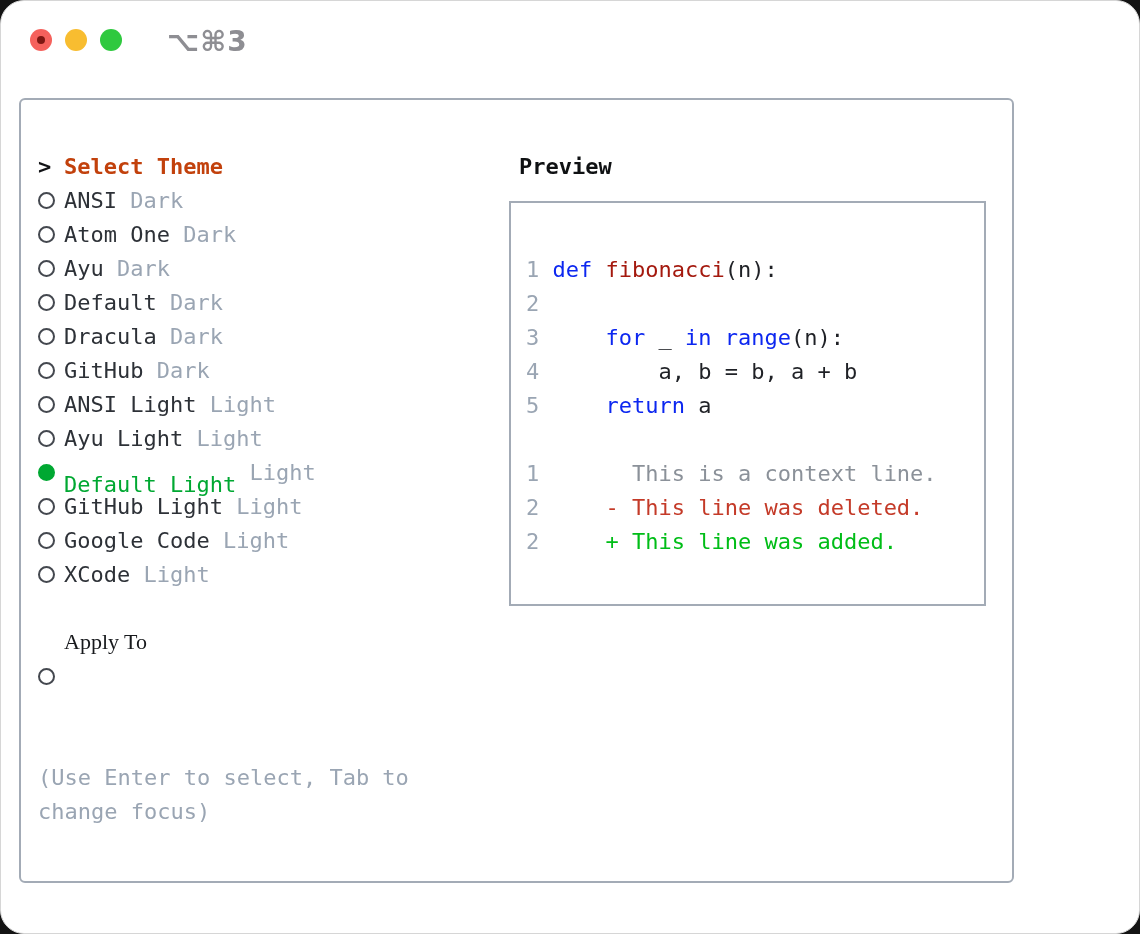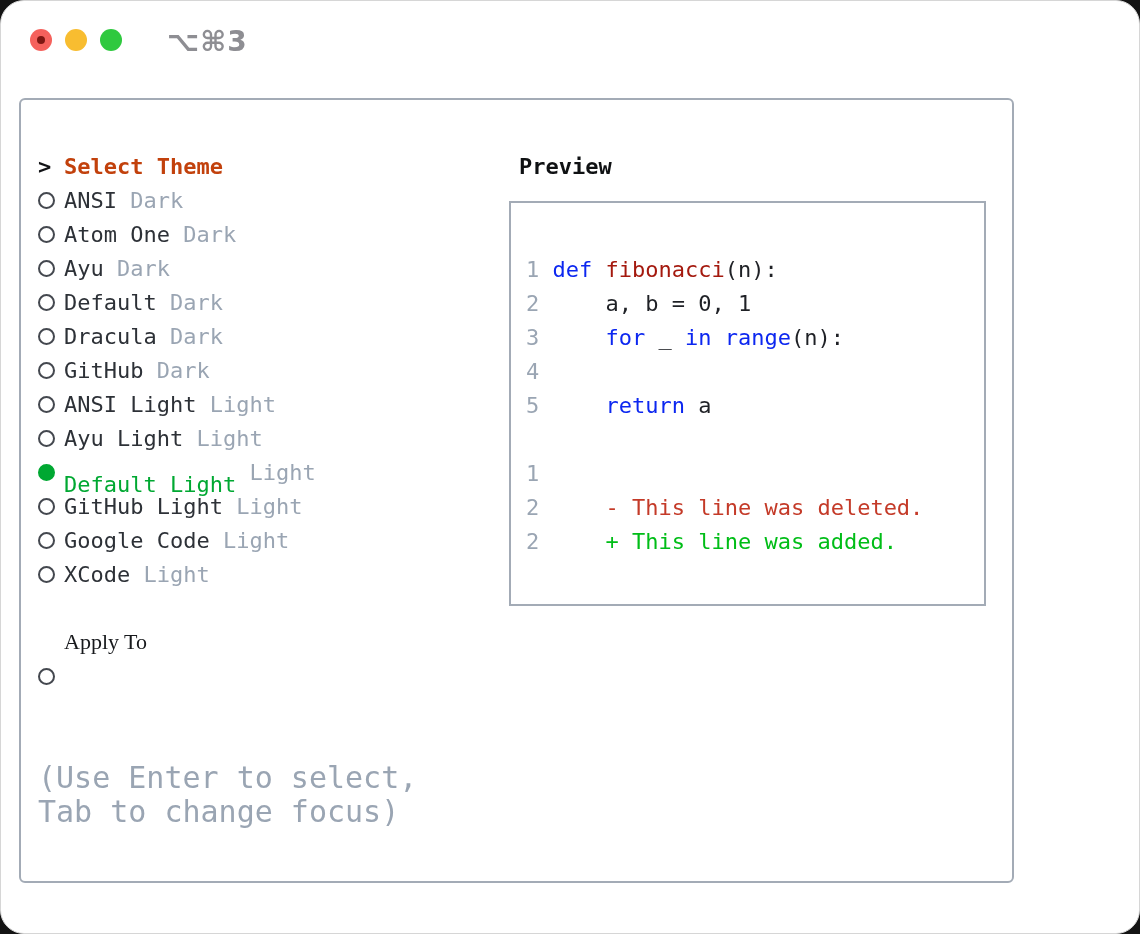--- a/index.html
+++ b/index.html
@@ -38,21 +38,21 @@
   .cursor{font-weight:bold;color:#121316;font-size:22px;}
   .circle{width:13px;height:13px;border:2.5px solid #44484f;border-radius:50%;box-sizing:content-box;}
   .circle.filled{background:var(--accent-green);border-color:var(--accent-green);}
   .row .name{color:var(--text-dark);}
   .row.selected .name{color:var(--accent-green);margin-top:24px;}
   .row .variant{color:var(--muted-gray);text-align:right;}
   .row.header-row .name{font-weight:bold;color:#c2410c;}
   .row.section-label .name{color:#17191c;font-family:Liberation Serif, serif;}
   .spacer{height:34px;}
 
-  .hint{position:absolute;left:37px;top:760px;width:432px;font-size:30px;line-height:34px;color:var(--muted-gray);}
+  .hint{position:absolute;left:37px;top:760px;width:432px;font-size:22px;line-height:34px;color:var(--muted-gray);}
 
   
   .preview-label{position:absolute;left:500px;top:148px;height:34px;display:flex;align-items:center;font-size:22px;font-weight:bold;color:#0f1113;margin-left:18px;}
   .preview-box{position:absolute;left:508px;top:200px;width:477px;height:405px;border:2px solid var(--border-gray);box-sizing:border-box;background:#fff;overflow:hidden;}
   .code{padding:49px 0 0 15px;}
   .line{height:34px;display:flex;align-items:center;font-size:22px;white-space:pre;}
   .ln{color:var(--muted-gray);}
   .tok-kw{color:var(--keyword-blue);}
   .tok-fn{color:var(--function-red);}
   .tok-plain{color:#1f2126;}
@@ -98,25 +98,25 @@
         <div class="row "><span class="marker"><span class="circle"></span></span></div>
       </div>
 
     <div class="hint">(Use Enter to select, Tab to change focus)</div>
 
     <div class="preview-label">Preview</div>
 
     <div class="preview-box">
       <div class="code" id="preview-code">
           <div class="line"><span class="ln">1 </span><span class="tok-kw">def</span><span class="tok-plain"> </span><span class="tok-fn">fibonacci</span><span class="tok-plain">(n):</span></div>
-          <div class="line"><span class="ln">2 </span><span class="tok-plain">    a, b = 0, 1</span></div>
+          <div class="line"><span class="ln">2 </span></div>
           <div class="line"><span class="ln">3 </span><span class="tok-plain">    </span><span class="tok-kw">for</span><span class="tok-plain"> _ </span><span class="tok-kw">in</span><span class="tok-plain"> </span><span class="tok-kw">range</span><span class="tok-plain">(n):</span></div>
-          <div class="line"><span class="ln">4 </span></div>
+          <div class="line"><span class="ln">4 </span><span class="tok-plain">        a, b = b, a + b</span></div>
           <div class="line"><span class="ln">5 </span><span class="tok-plain">    </span><span class="tok-kw">return</span><span class="tok-plain"> a</span></div>
           <div class="line"><span class="ln">  </span></div>
-          <div class="line"><span class="ln">1 </span></div>
+          <div class="line"><span class="ln">1 </span><span class="tok-ctx">      This is a context line.</span></div>
           <div class="line"><span class="ln">2 </span><span class="tok-del">    - This line was deleted.</span></div>
           <div class="line"><span class="ln">2 </span><span class="tok-add">    + This line was added.</span></div>
         </div>
     </div>
 
   </div>
 </div>
 
 </body></html>

